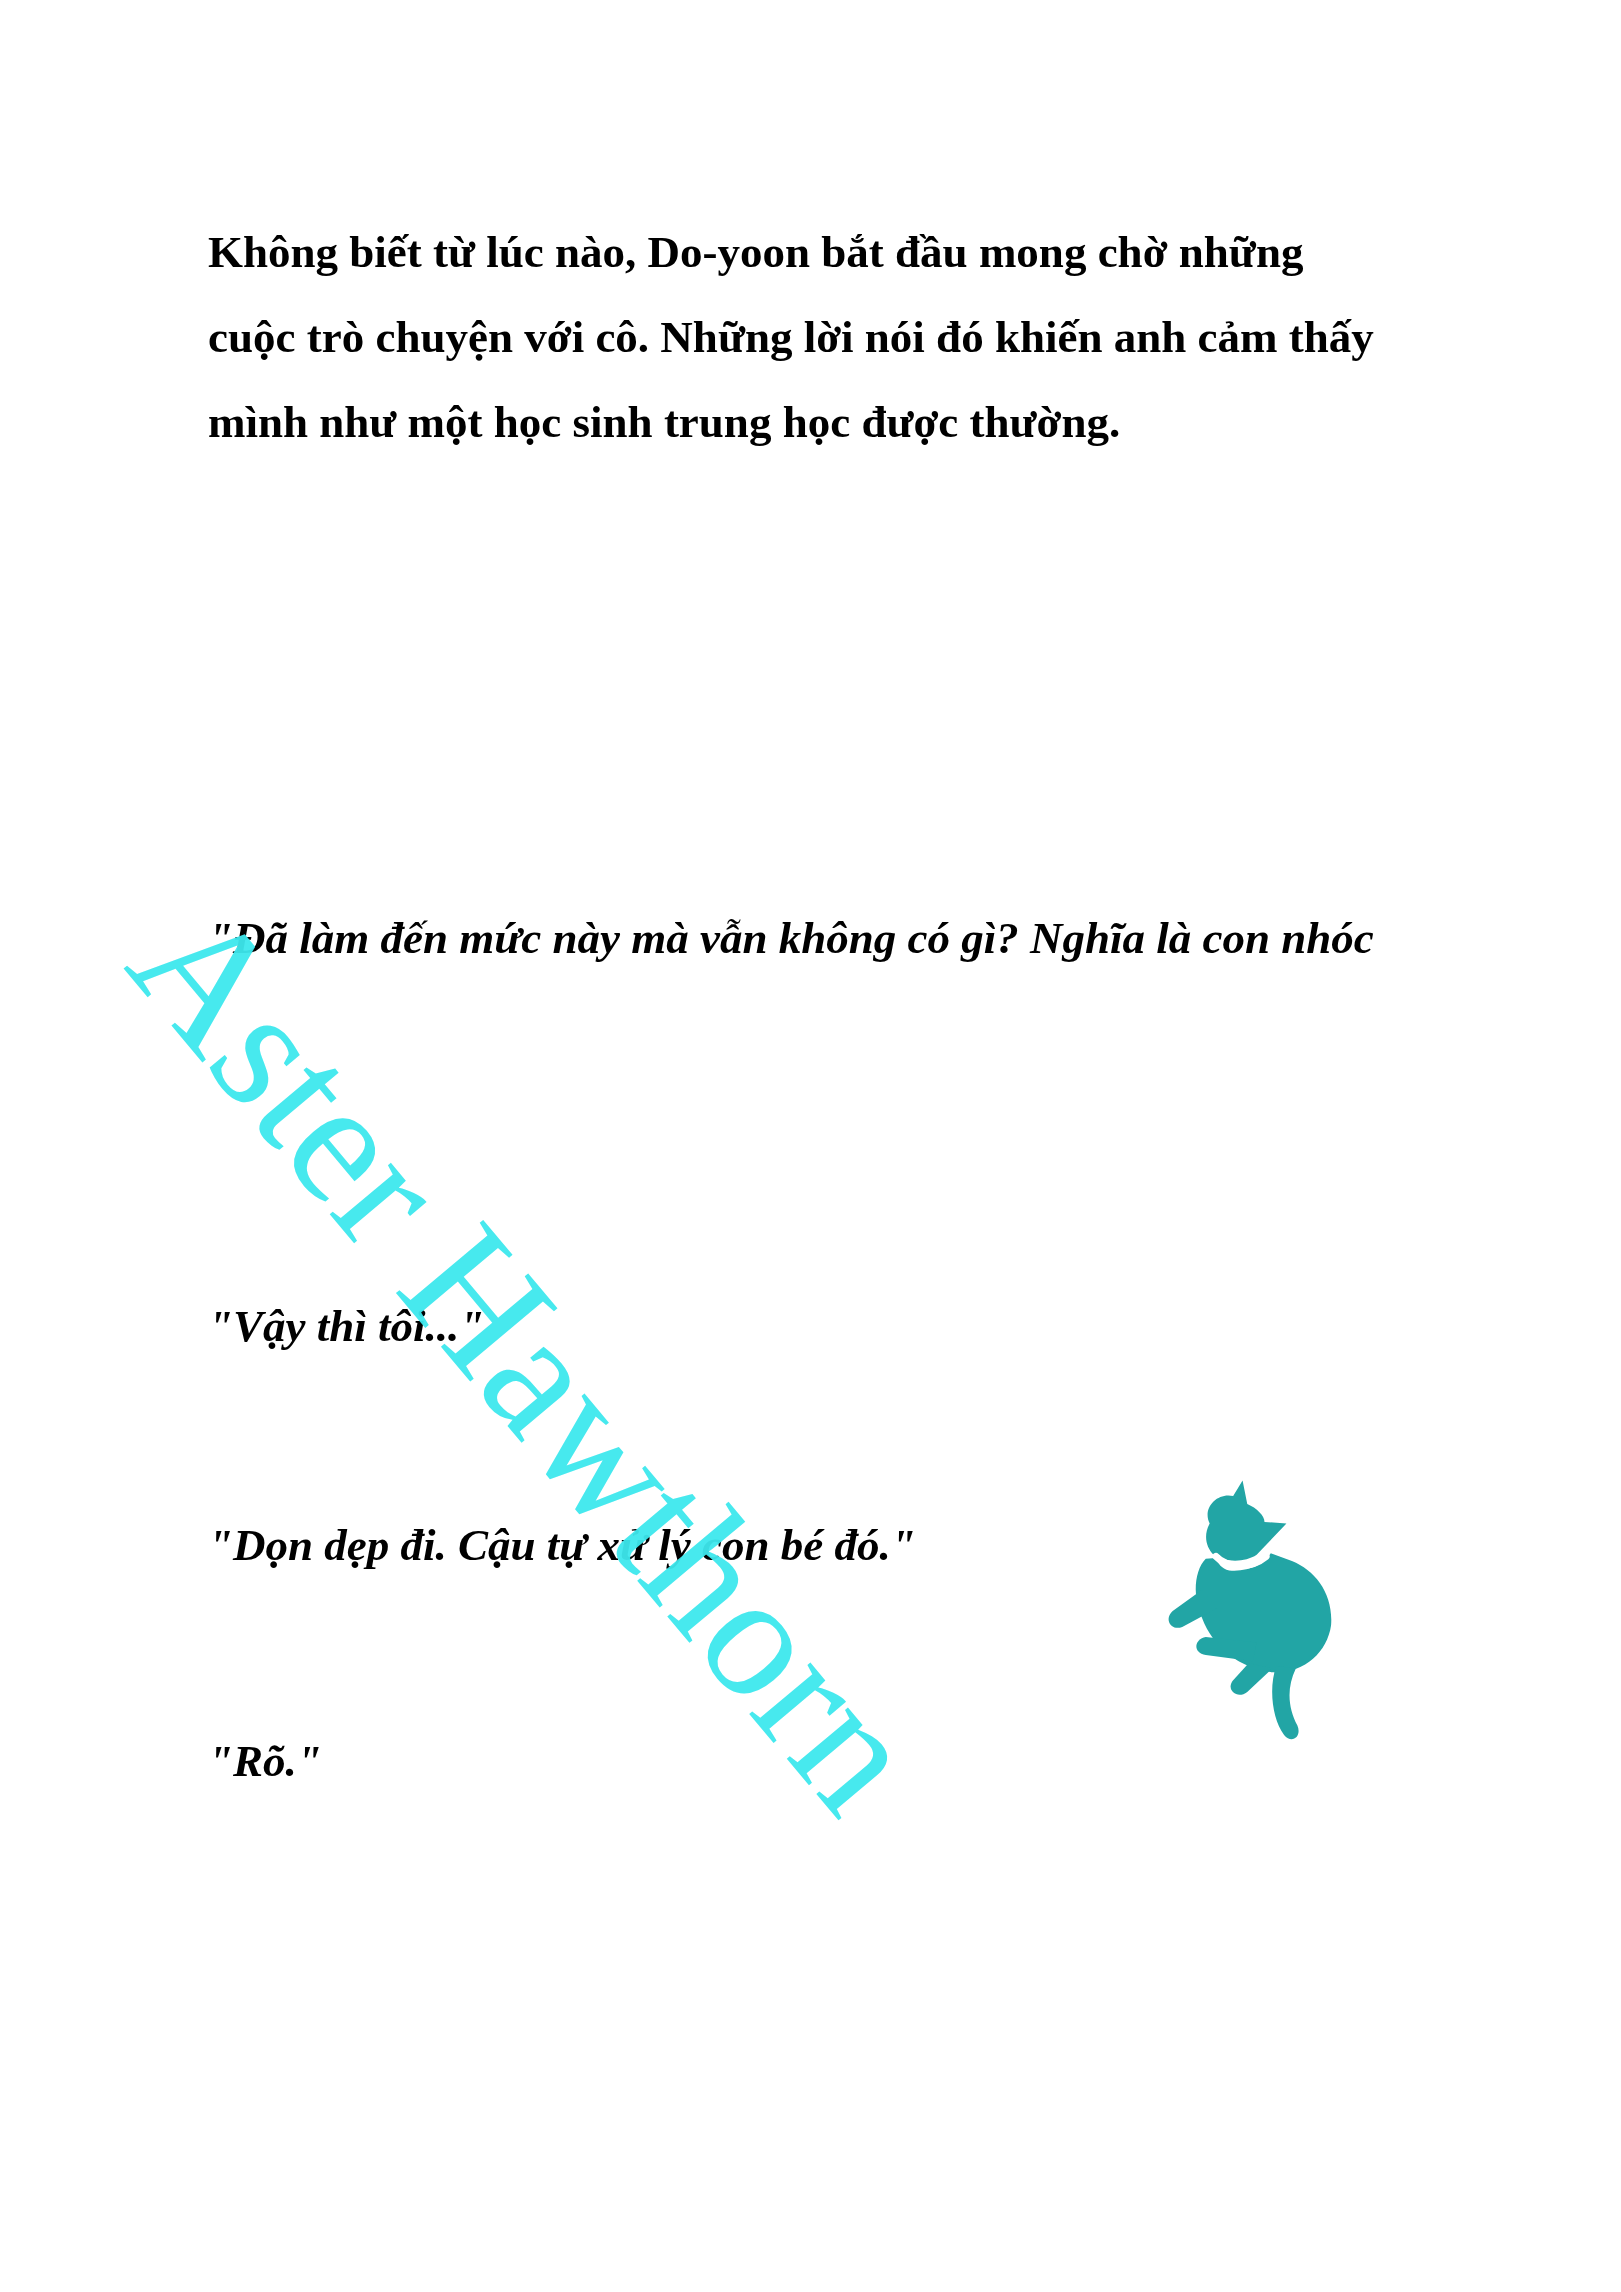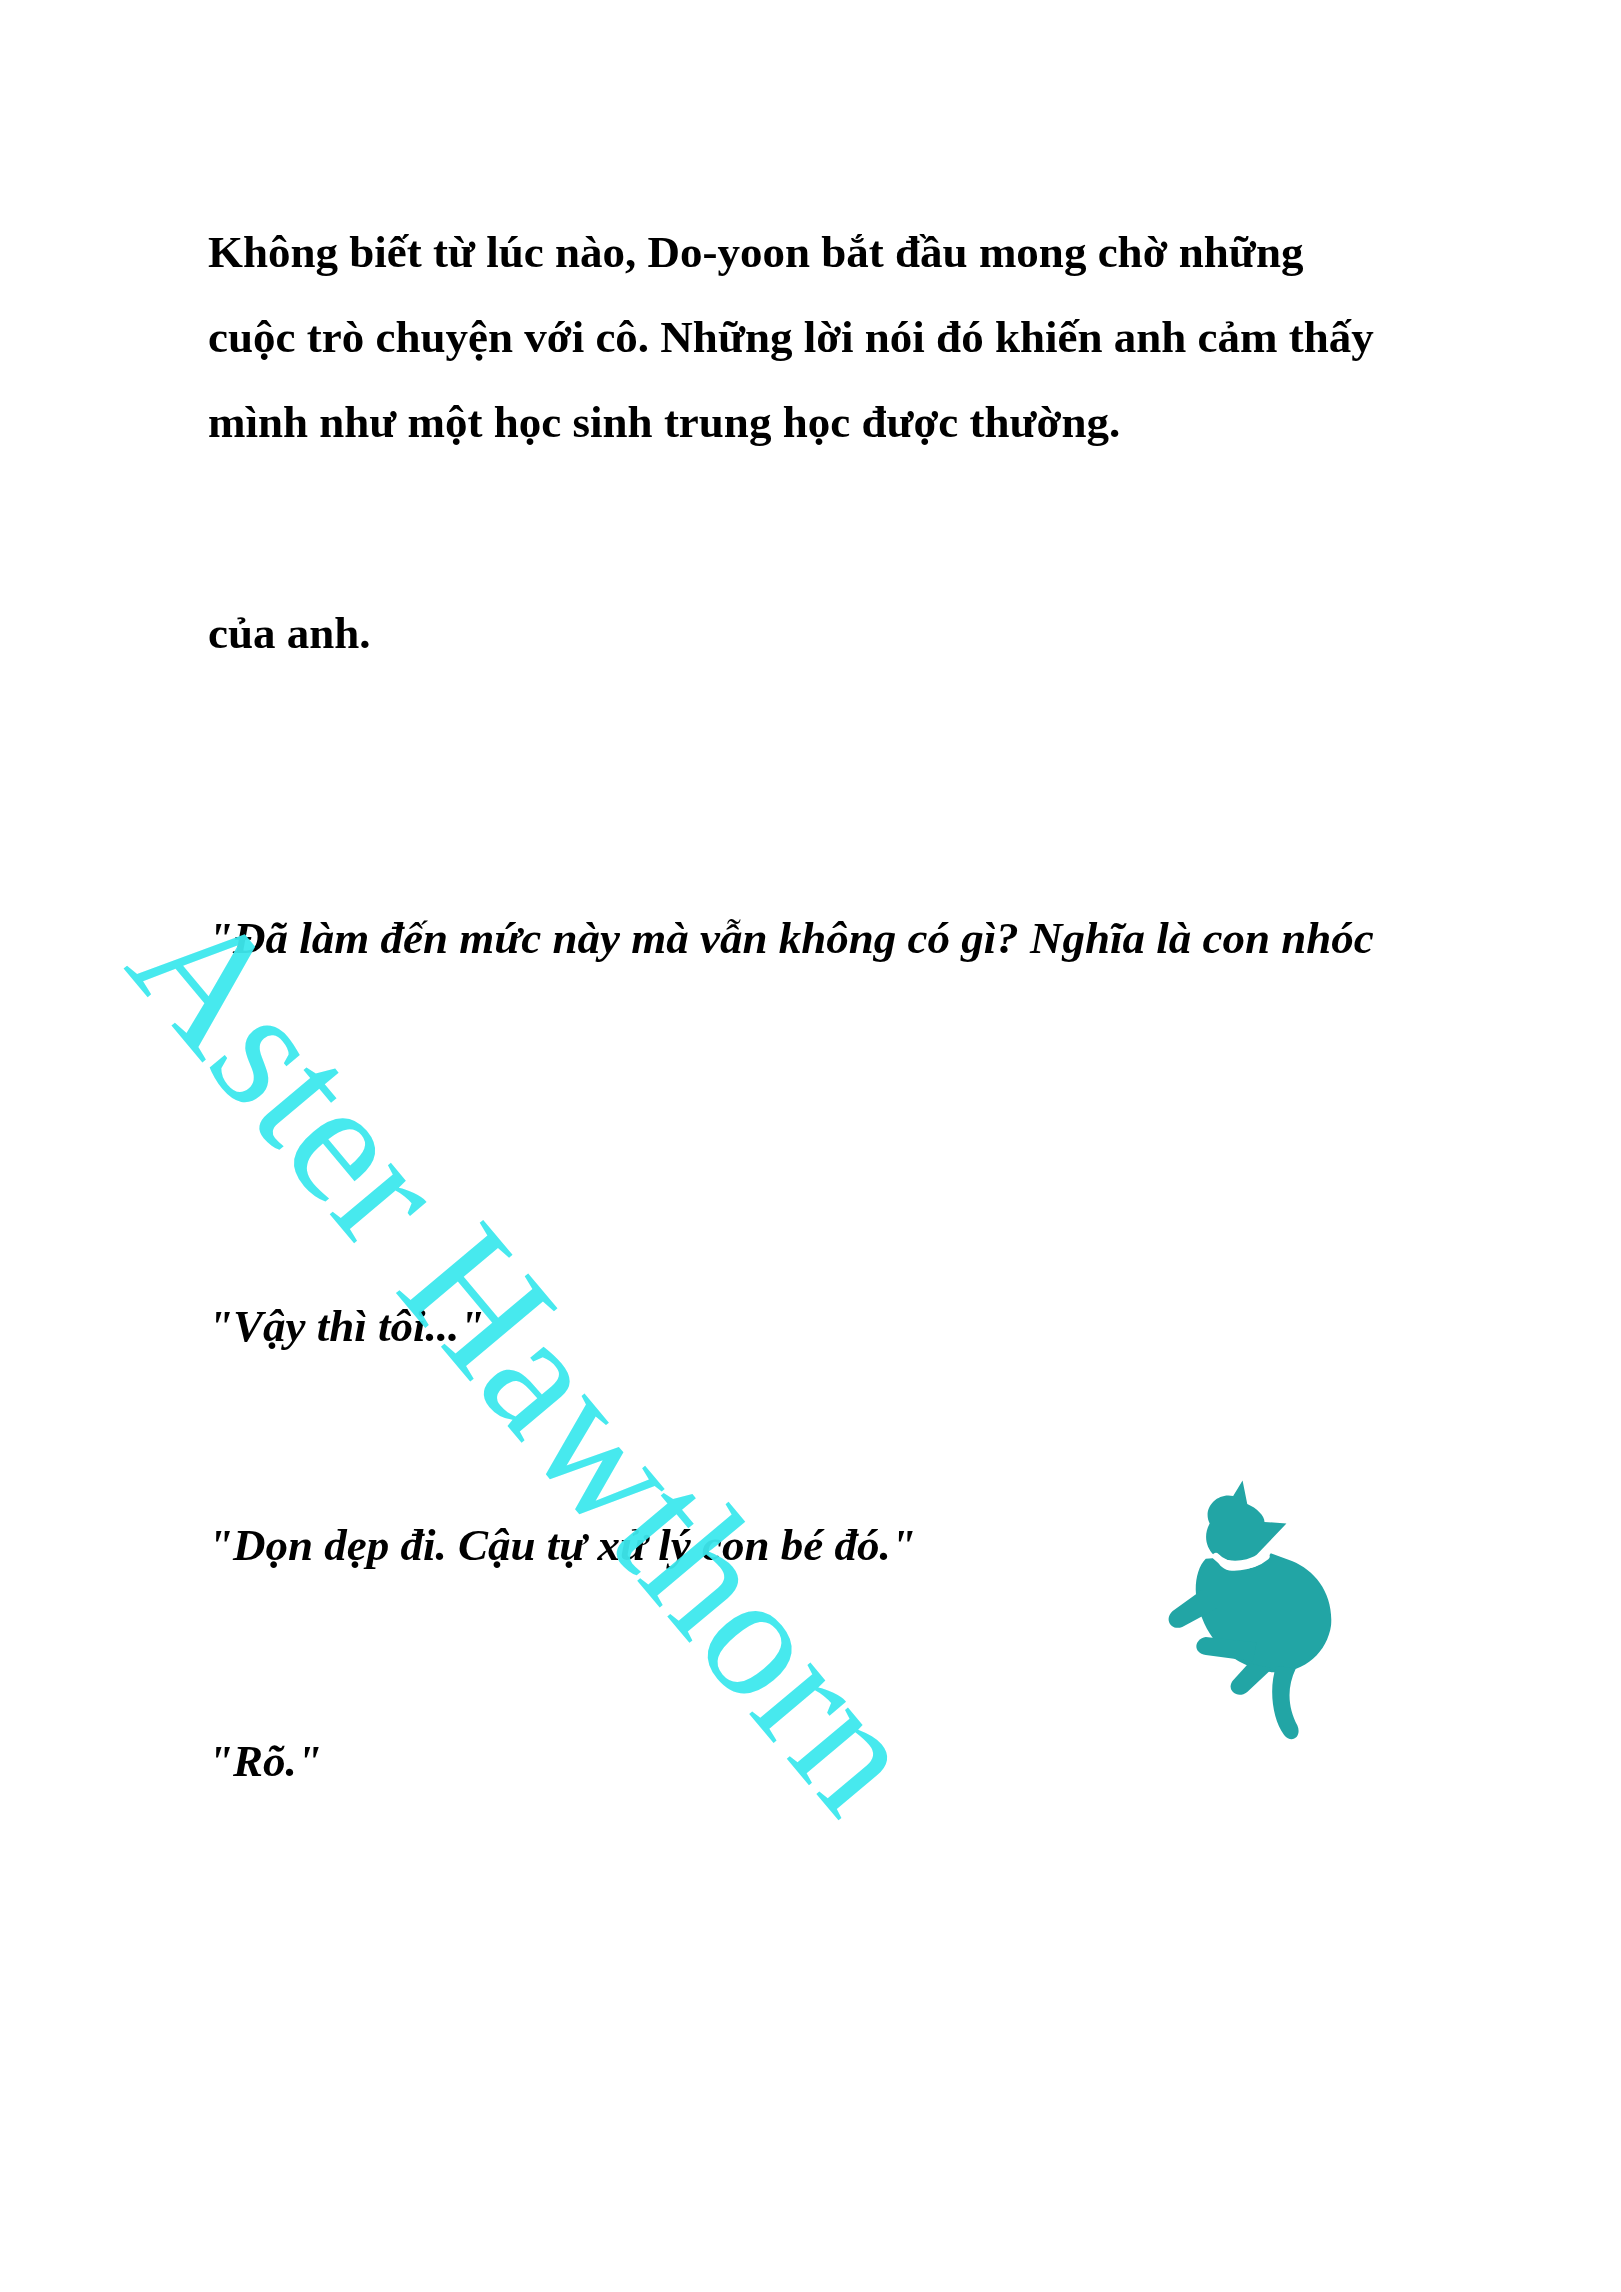--- a/index.html
+++ b/index.html
@@ -31,21 +31,20 @@
 
 <div class="page">
 
   <p class="para" style="top:194px;">
     <span class="ln">Không biết từ lúc nào, Do-yoon bắt đầu mong chờ những</span>
     <span class="ln">cuộc trò chuyện với cô. Những lời nói đó khiến anh cảm thấy</span>
     <span class="ln">mình như một học sinh trung học được thường.</span>
   </p>
 
   <p class="para" style="top:575px;">
-    <span class="ln">của anh.</span>
   </p>
 
   <p class="para italic" style="top:880px;">
     <span class="ln">"Đã làm đến mức này mà vẫn không có gì? Nghĩa là con nhóc</span>
   </p>
 
   <p class="para italic" style="top:1268px;">
     <span class="ln">"Vậy thì tôi..."</span>
   </p>
 

